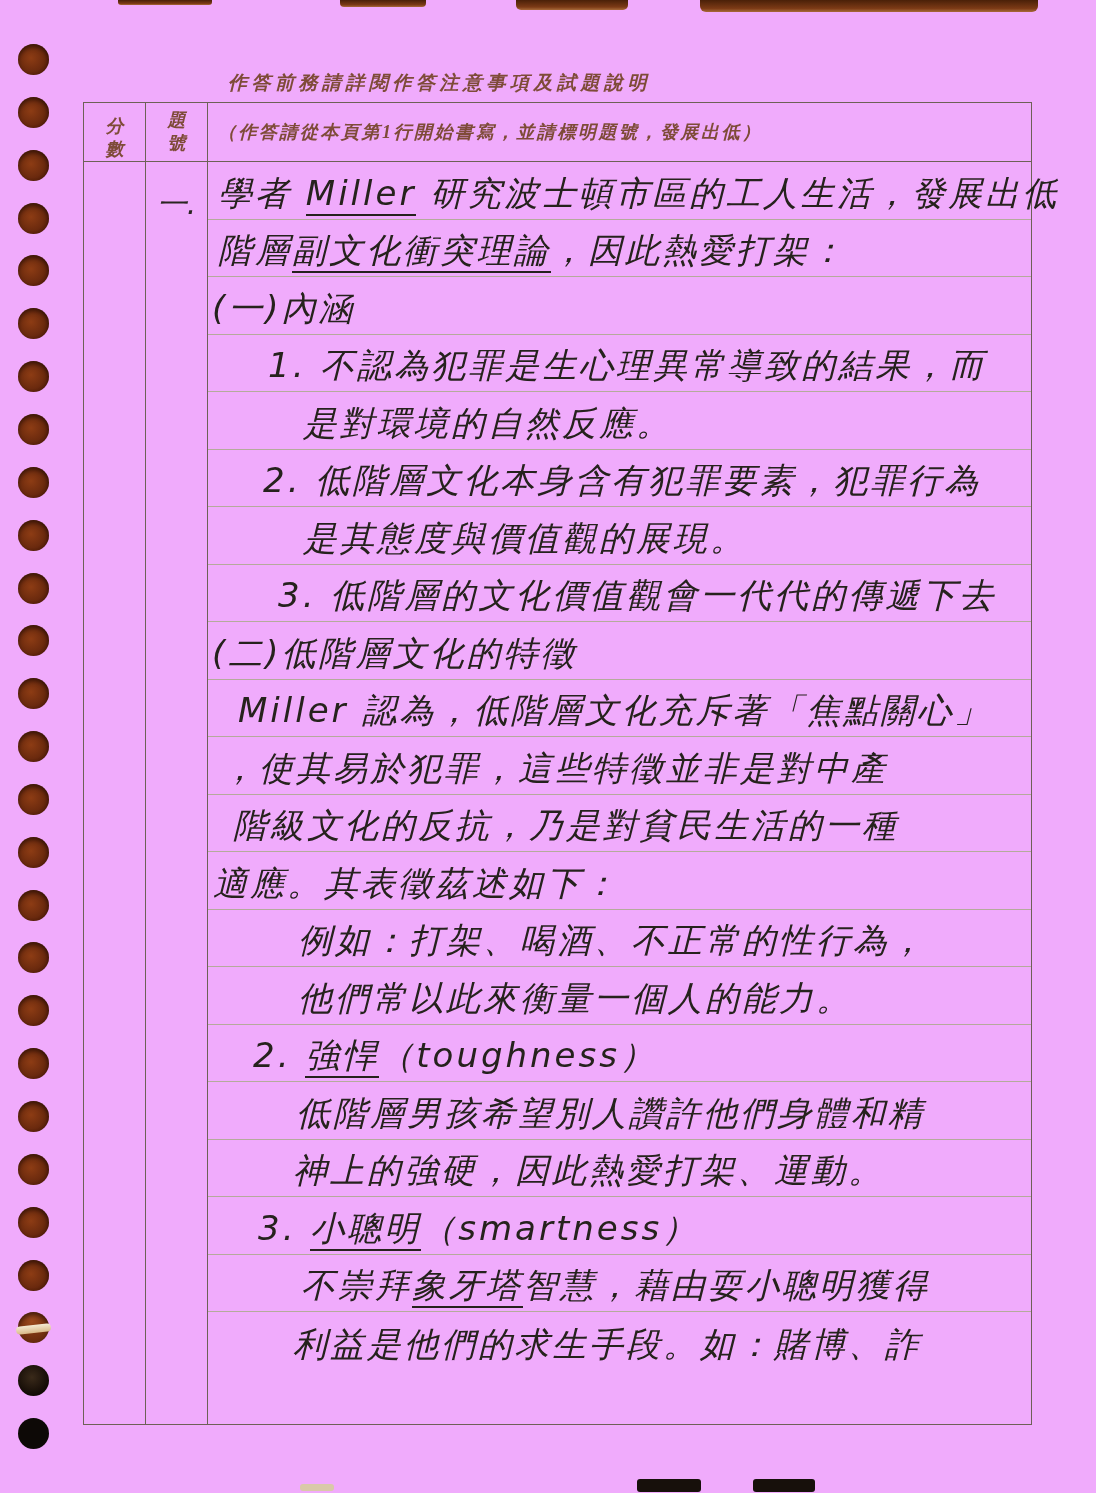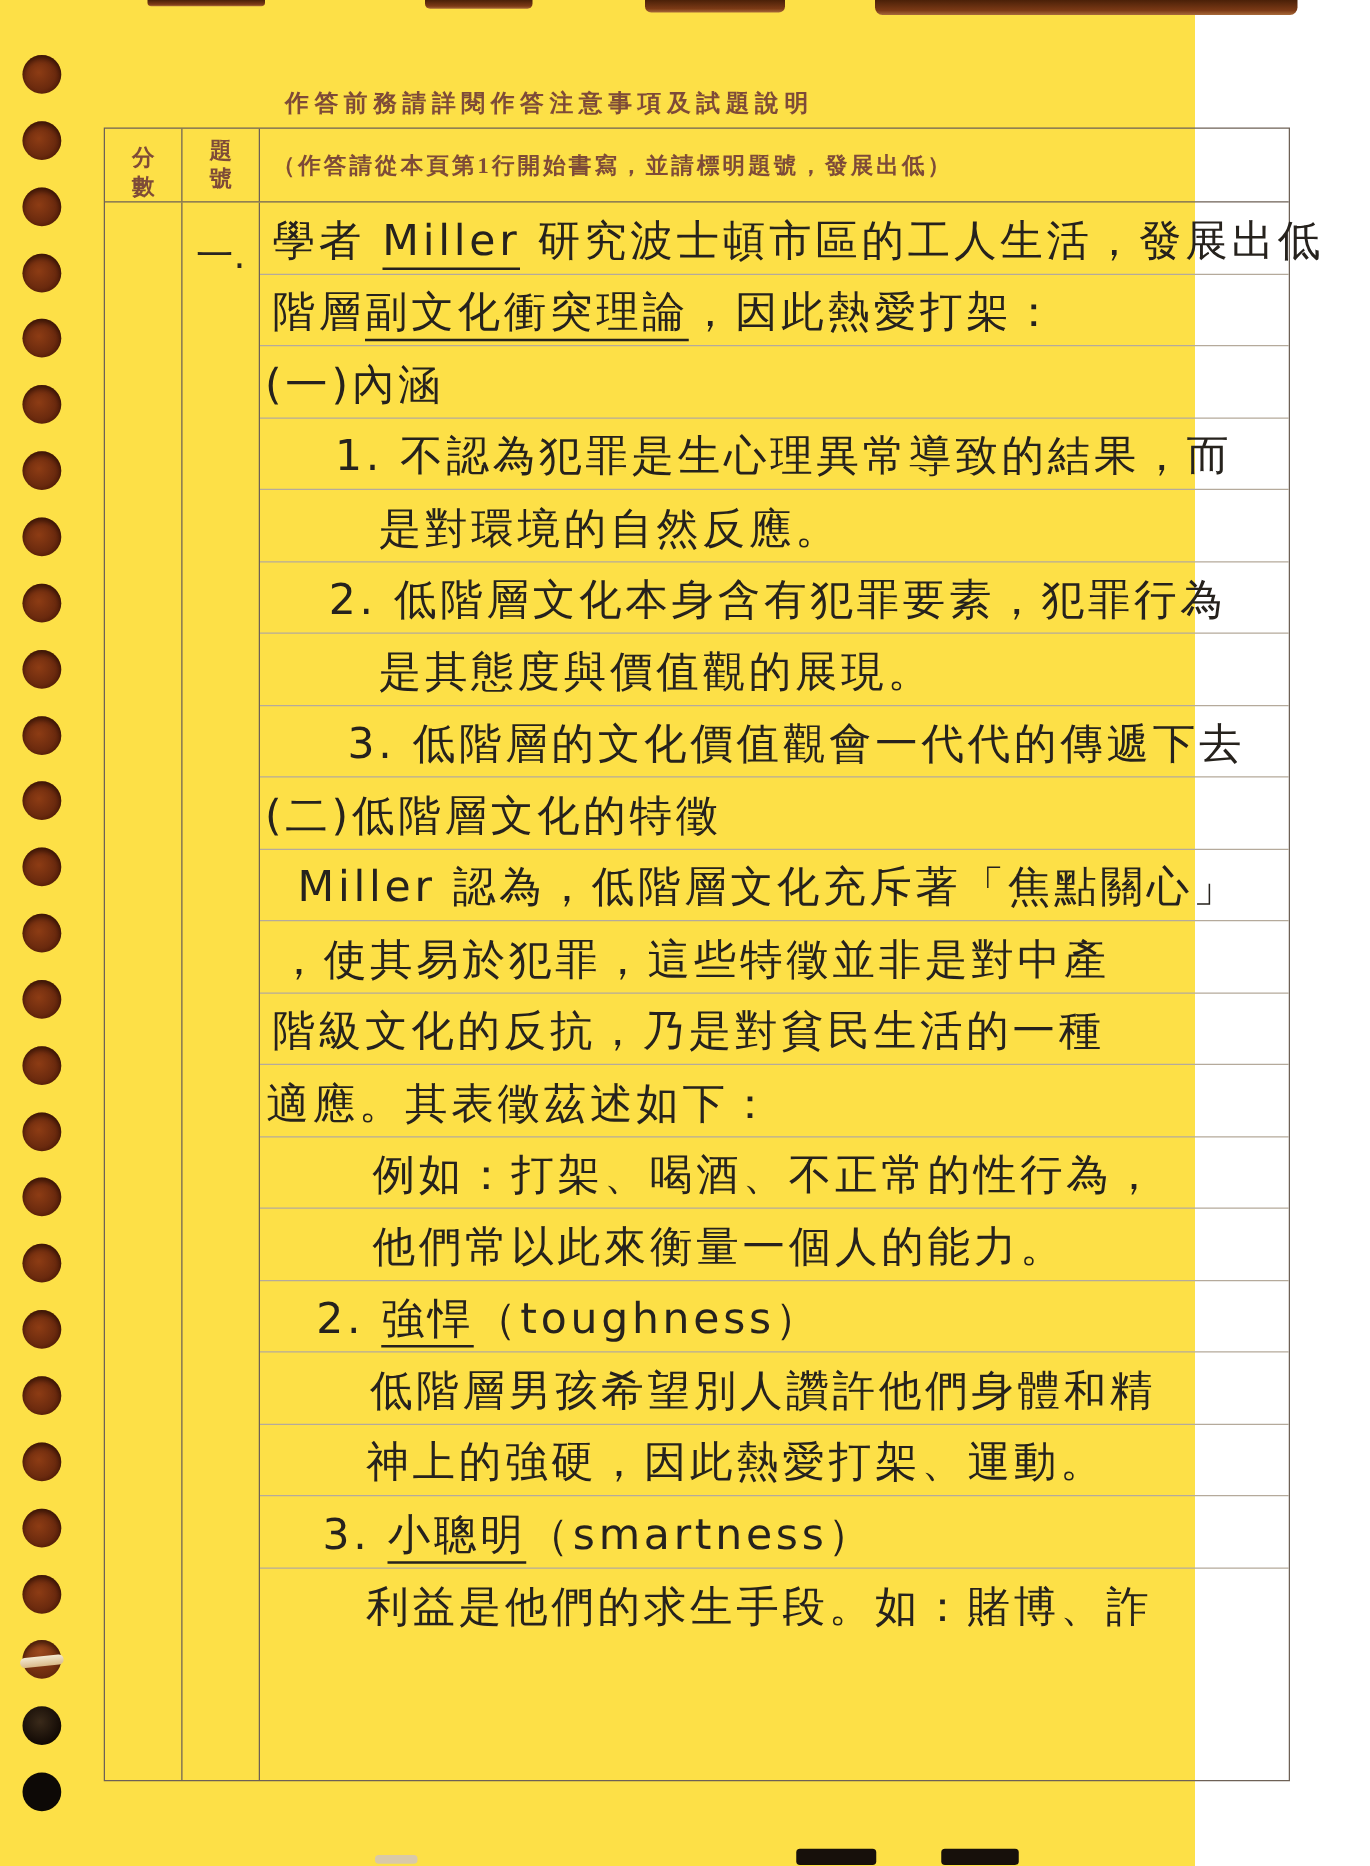--- a/index.html
+++ b/index.html
@@ -3,22 +3,23 @@
 <meta charset="utf-8">
 <style>
   html,body{margin:0;padding:0;}
   body{
     width:1096px;height:1493px;
     background:#ffffff;
     font-family:"DejaVu Sans",sans-serif;
     overflow:hidden;
   }
   .page{
-    position:relative;width:956px;height:1493px;
-    background:#fde047;
+    position:relative;width:1096px;height:1493px;
+    background:#f0abfc;
+    font-style:italic;
   }
 
   
   .edge-mark{position:absolute;background:linear-gradient(180deg,#4a2008,#7c3a16 70%,#a86a3a);}
   .em1{left:118px;top:0;width:94px;height:5px;border-radius:0 0 3px 3px;}
   .em2{left:340px;top:0;width:86px;height:7px;border-radius:0 0 4px 4px;}
   .em3{left:516px;top:0;width:112px;height:10px;border-radius:0 0 5px 5px;}
   .em4{left:700px;top:0;width:338px;height:12px;border-radius:0 0 6px 6px;}
   .bm{position:absolute;}
   .bm1{left:300px;top:1484px;width:34px;height:7px;background:#d9c9a8;border-radius:3px;}
@@ -184,21 +185,21 @@
           <div class="row">
             <div class="hw" style="margin-left: 4px;"><span>(二)低階層文化的特徵</span></div>
           </div>
           <div class="row">
             <div class="hw" style="margin-left: 30px;"><span>Miller 認為，低階層文化充斥著「焦點關心」</span></div>
           </div>
           <div class="row">
             <div class="hw" style="margin-left: 14px;"><span>，使其易於犯罪，這些特徵並非是對中產</span></div>
           </div>
           <div class="row">
-            <div class="hw" style="margin-left: 10px;"><span>階級文化的反抗，乃是對貧民生活的一種</span></div>
+            <div class="hw" style="margin-left: 25px;"><span>階級文化的反抗，乃是對貧民生活的一種</span></div>
           </div>
           <div class="row">
             <div class="hw" style="margin-left: 5px;"><span>適應。其表徵茲述如下：</span></div>
           </div>
           <div class="row">
             <div class="hw" style="margin-left: 90px;"><span>例如：打架、喝酒、不正常的性行為，</span></div>
           </div>
           <div class="row">
             <div class="hw" style="margin-left: 90px;"><span>他們常以此來衡量一個人的能力。</span></div>
           </div>
@@ -206,20 +207,23 @@
             <div class="hw" style="margin-left: 45px;"><span>2. </span><span class="u">強悍</span><span>（toughness）</span></div>
           </div>
           <div class="row">
             <div class="hw" style="margin-left: 88px;"><span>低階層男孩希望別人讚許他們身體和精</span></div>
           </div>
           <div class="row">
             <div class="hw" style="margin-left: 85px;"><span>神上的強硬，因此熱愛打架、運動。</span></div>
           </div>
           <div class="row">
             <div class="hw" style="margin-left: 50px;"><span>3. </span><span class="u">小聰明</span><span>（smartness）</span></div>
+          </div>
+          <div class="row">
+            <div class="hw" style="margin-left: 93px;"><span>不崇拜</span><span class="u">象牙塔</span><span>智慧，藉由耍小聰明獲得</span></div>
           </div>
           <div class="row">
             <div class="hw" style="margin-left: 85px;"><span>利益是他們的求生手段。如：賭博、詐</span></div>
           </div>
         </div>
     </div>
   </div>
 
 </div>
 

